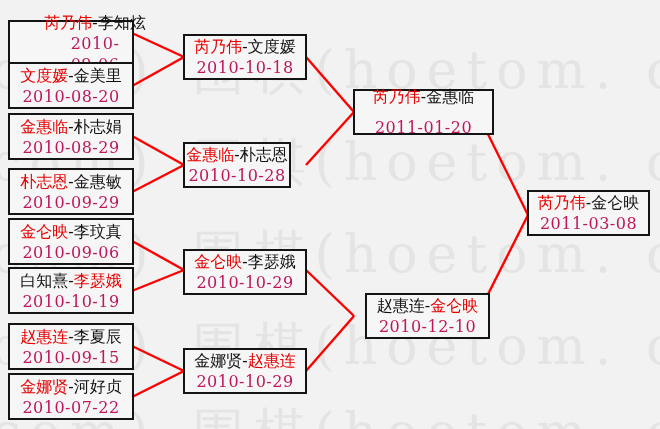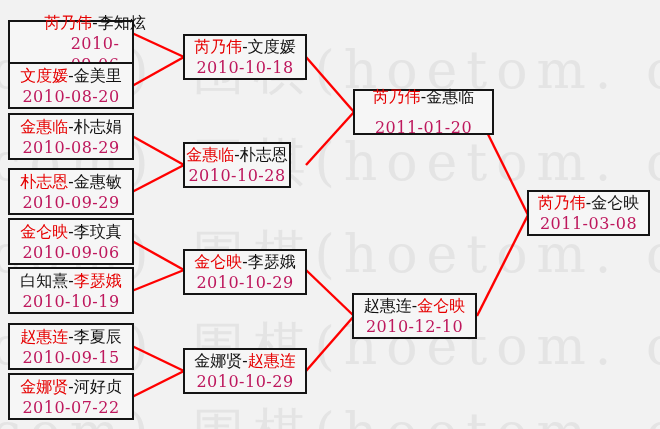--- a/index.html
+++ b/index.html
@@ -99,21 +99,21 @@
         <div class="date">2010-10-29</div>
       </div>
       <div class="match" style="left: 183px; top: 348px; width: 124px; height: 46px; text-align: right;">
         <div class="players"><span>金娜贤</span><span>-</span><span class="win">赵惠连</span></div>
         <div class="date">2010-10-29</div>
       </div>
       <div class="match" style="left: 353px; top: 89px; width: 141px; height: 46px; gap: 10px;">
         <div class="players"><span class="win">芮乃伟</span><span>-</span><span>金惠临</span></div>
         <div class="date">2011-01-20</div>
       </div>
-      <div class="match" style="left: 352px; top: 293px; width: 125px; height: 46px;">
+      <div class="match" style="left: 365px; top: 293px; width: 125px; height: 46px;">
         <div class="players"><span>赵惠连</span><span>-</span><span class="win">金仑映</span></div>
         <div class="date">2010-12-10</div>
       </div>
       <div class="match" style="left: 527px; top: 190px; width: 123px; height: 46px;">
         <div class="players"><span class="win">芮乃伟</span><span>-</span><span>金仑映</span></div>
         <div class="date">2011-03-08</div>
       </div>
     </div>
 </div>
 

